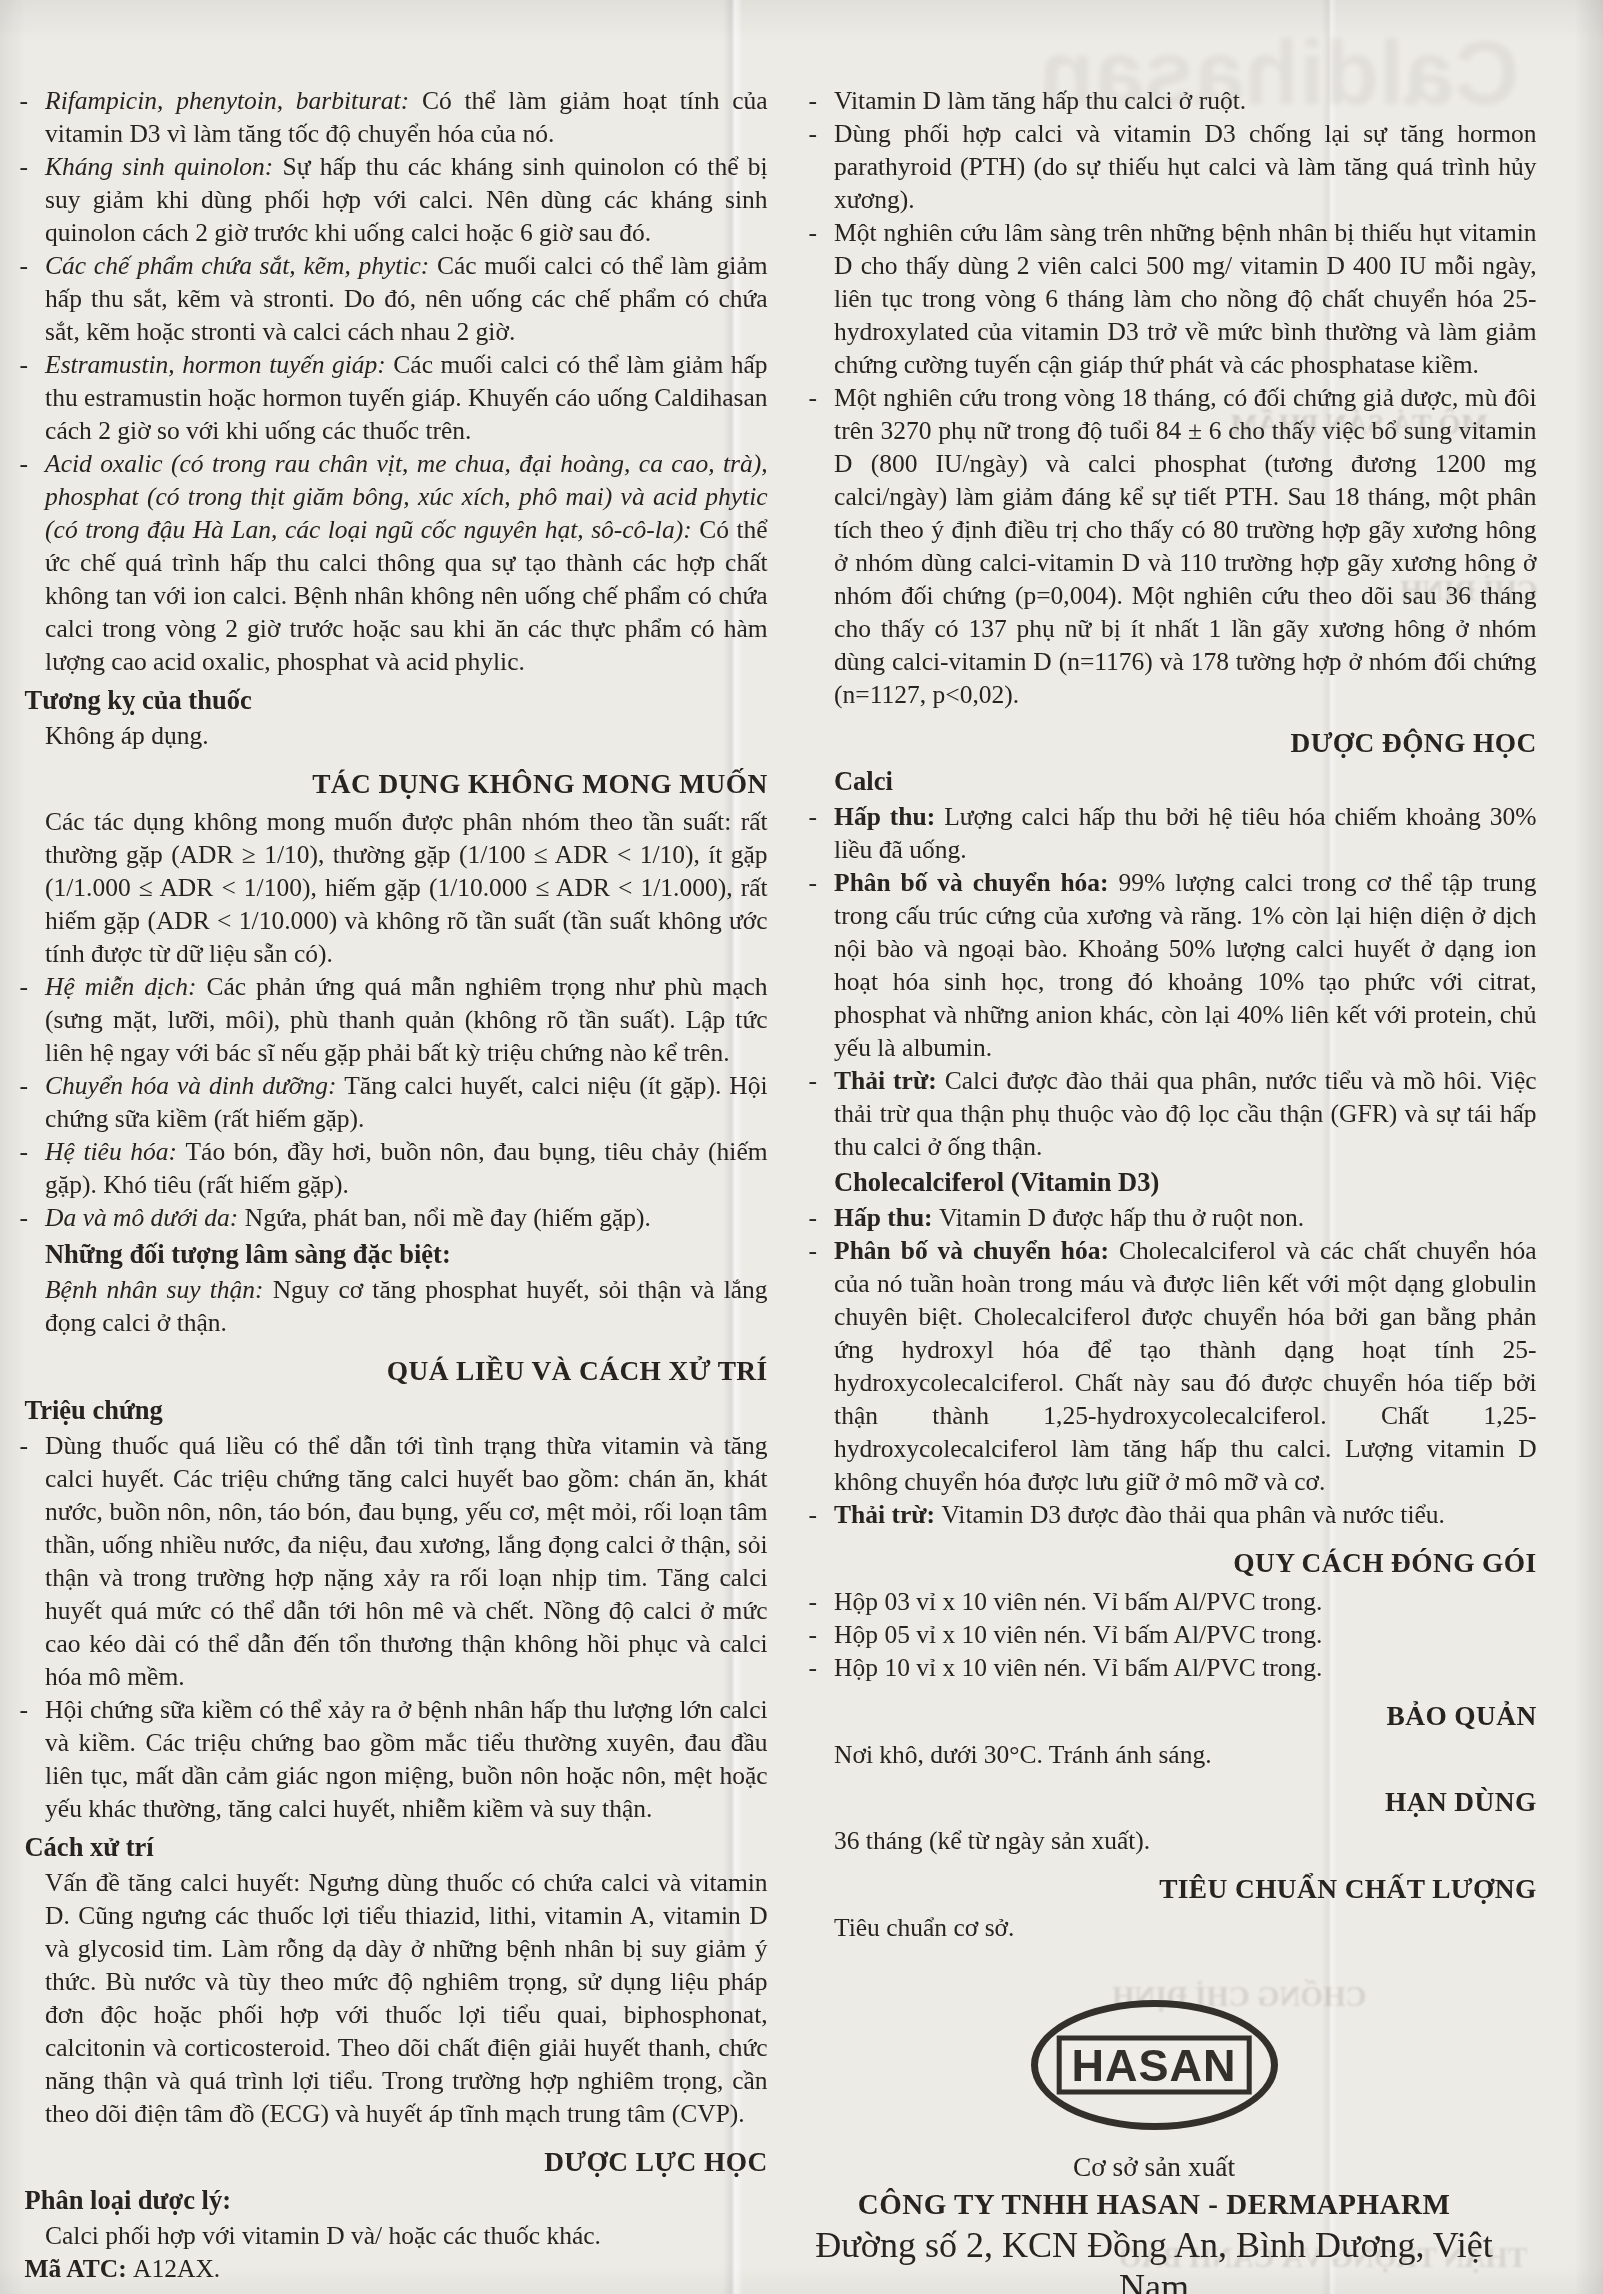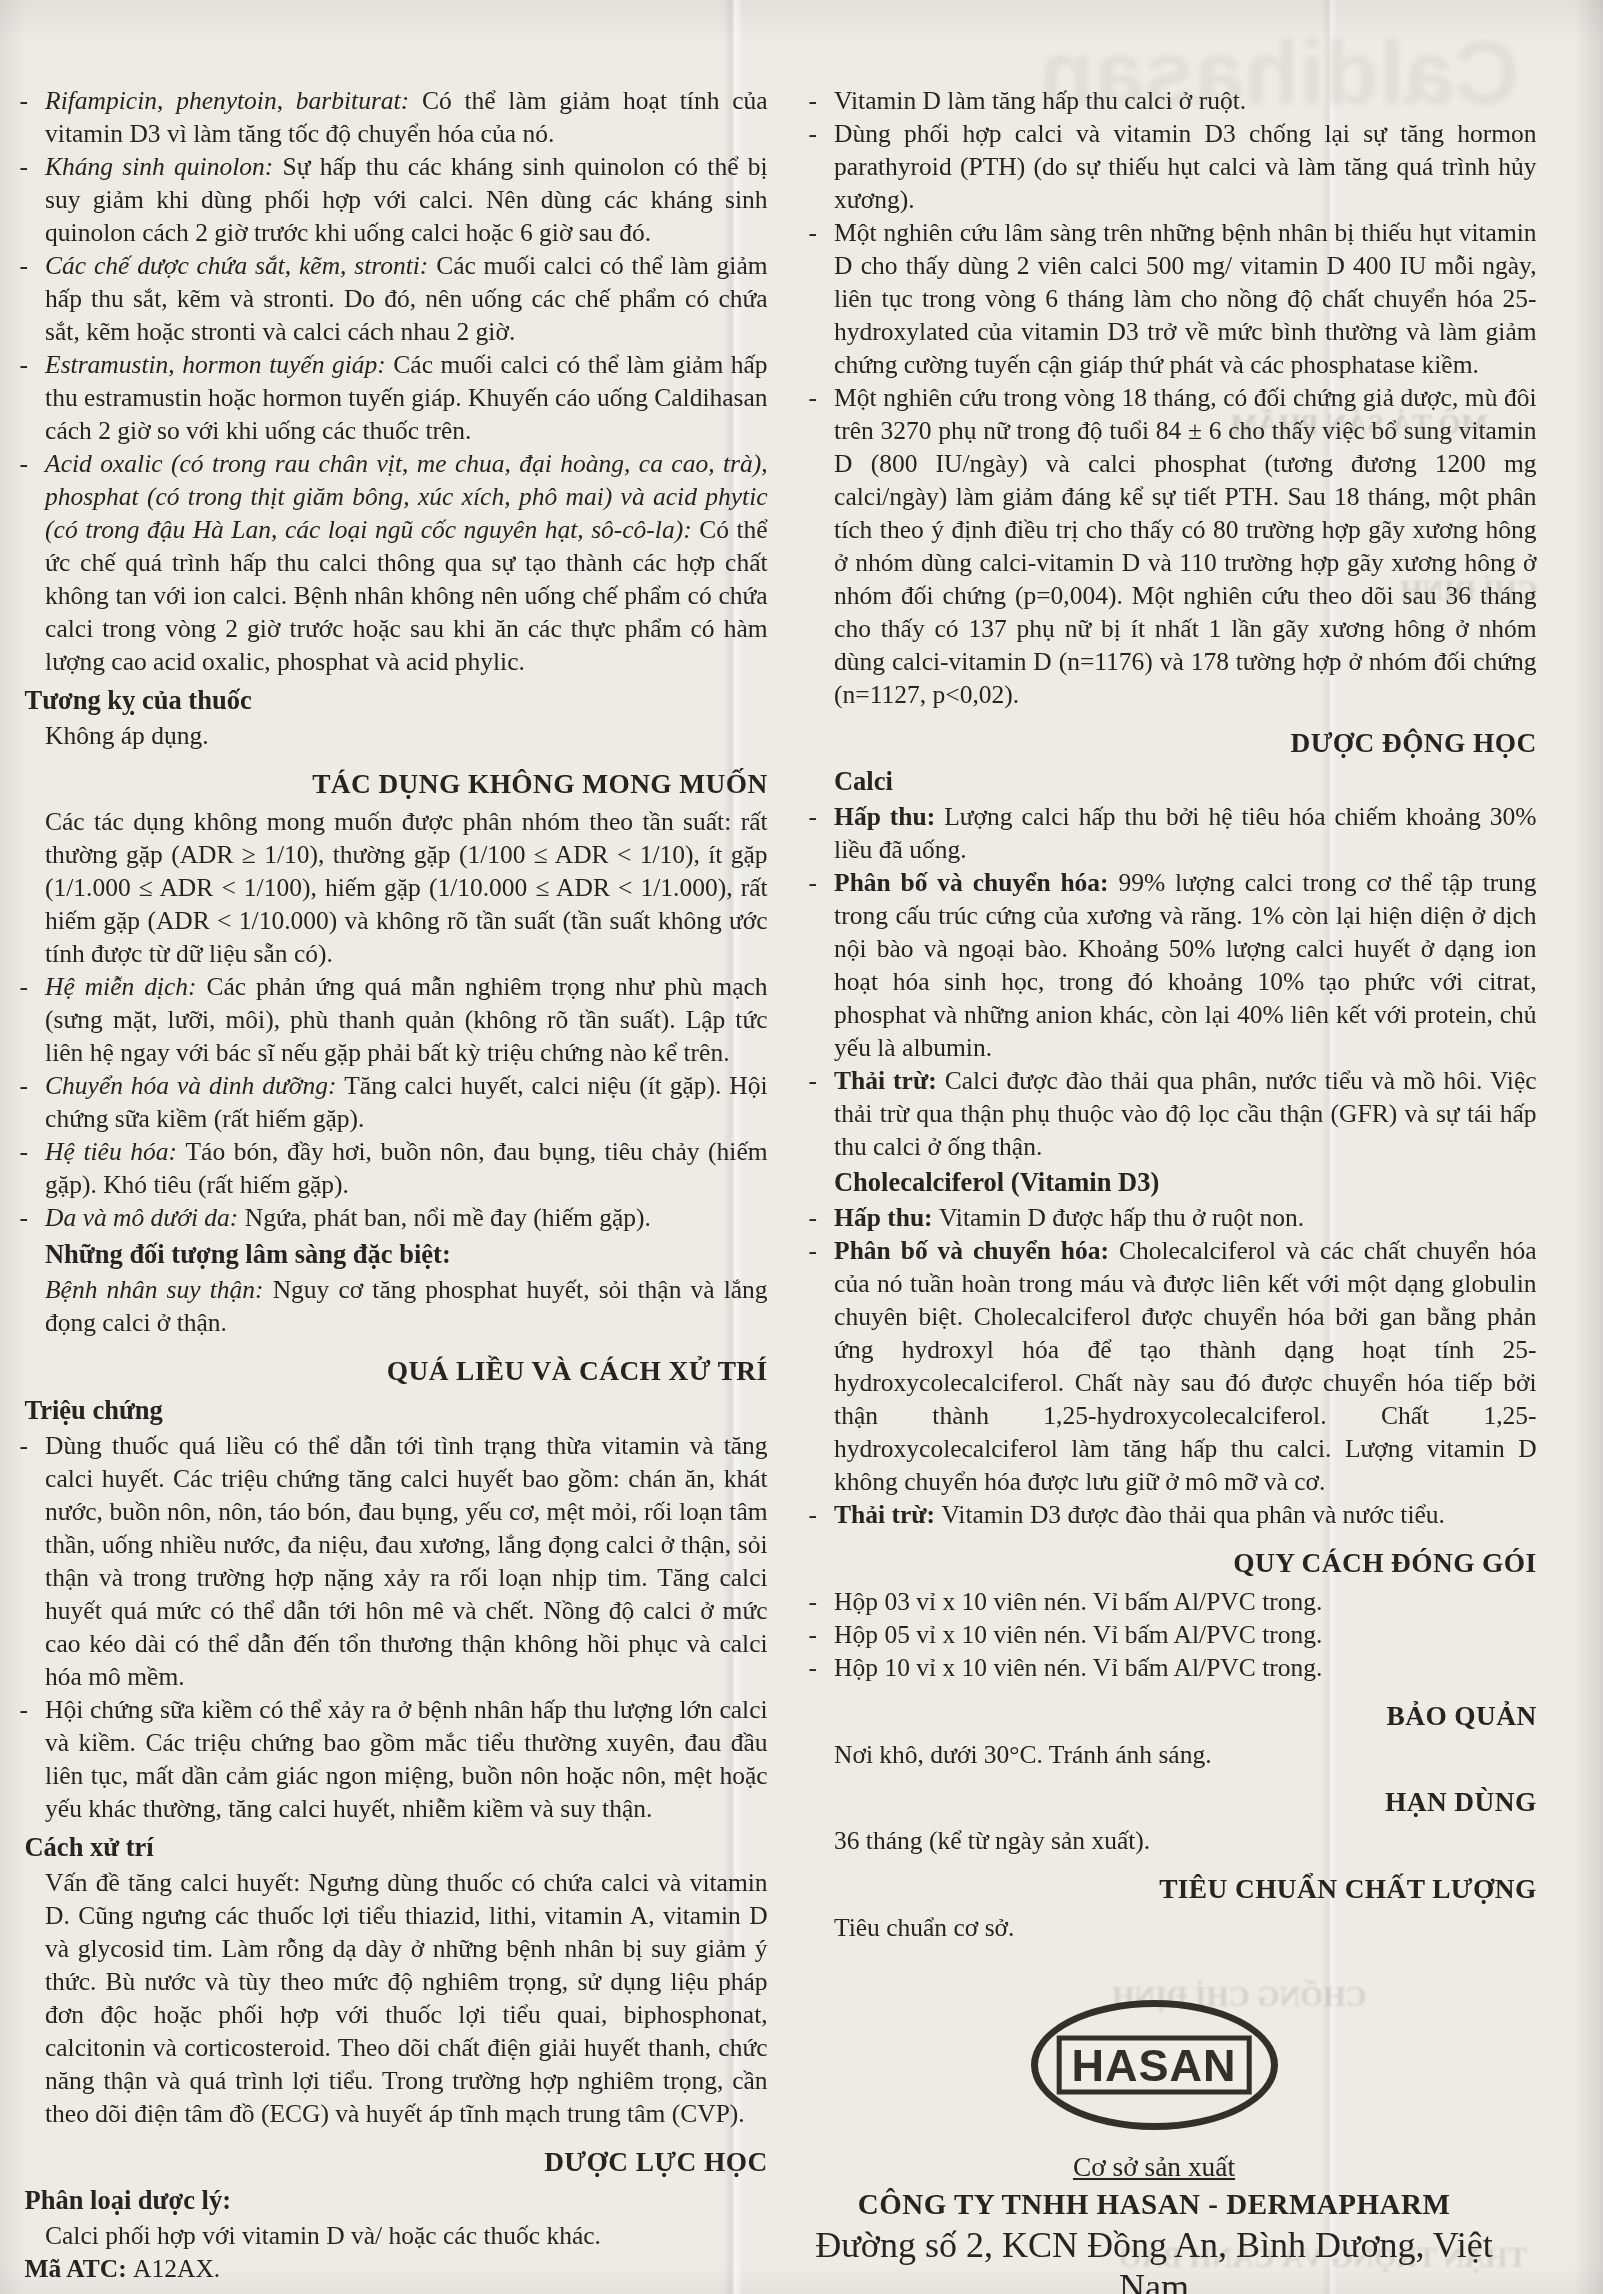--- a/index.html
+++ b/index.html
@@ -46,21 +46,21 @@
     border:7.8px solid #33302c;border-radius:50%;
     background:transparent;
   }
   .logo-rect{
     position:absolute;left:50%;top:50%;transform:translate(-50%,-50%);
     border:5.9px solid #33302c;padding:2px 9.8px;
     font-family:"Liberation Sans", sans-serif;
     font-weight:bold;font-size:45px;letter-spacing:1px;color:#33302c;
     line-height:1.0;background:rgba(240,238,233,0.6);
   }
-  .mfg-label{margin-top:17.6px;font-size:27.4px;text-decoration:underline;}
+  .mfg-label{margin-top:17.6px;font-size:27.4px;}
   .company{margin-top:5px;font-weight:bold;font-size:29px;letter-spacing:0.5px;}
   .address{margin-top:3.9px;font-size:36px;}
 
   .ghost{position:absolute;transform:scaleX(-1);color:#4a443d;pointer-events:none;white-space:nowrap;
     font-weight:bold;filter:blur(1px);}
   .ghost.g0{left:1039px;top:21.6px;font-size:90px;opacity:0.07;filter:blur(2.9px);font-family:"Liberation Sans",sans-serif;}
   .ghost.g1{left:1230px;top:408px;font-size:29px;opacity:0.16;}
   .ghost.g2{left:1400px;top:574px;font-size:29px;opacity:0.14;}
   .ghost.g3{left:1112px;top:1980px;font-size:29px;opacity:0.14;}
   .ghost.g4{left:1119px;top:2241px;font-size:29px;opacity:0.13;}
@@ -82,21 +82,21 @@
       <div class="li">
         <span class="dash">-</span>
         <div class="li-text"><span class="lead-i">Rifampicin, phenytoin, barbiturat: </span><span>Có thể làm giảm hoạt tính của vitamin D3 vì làm tăng tốc độ chuyển hóa của nó.</span></div>
       </div>
       <div class="li">
         <span class="dash">-</span>
         <div class="li-text"><span class="lead-i">Kháng sinh quinolon: </span><span>Sự hấp thu các kháng sinh quinolon có thể bị suy giảm khi dùng phối hợp với calci. Nên dùng các kháng sinh quinolon cách 2 giờ trước khi uống calci hoặc 6 giờ sau đó.</span></div>
       </div>
       <div class="li">
         <span class="dash">-</span>
-        <div class="li-text"><span class="lead-i">Các chế dược chứa sắt, kẽm, stronti: </span><span>Các muối calci có thể làm giảm hấp thu sắt, kẽm và stronti. Do đó, nên uống các chế phẩm có chứa sắt, kẽm hoặc stronti và calci cách nhau 2 giờ.</span></div>
+        <div class="li-text"><span class="lead-i">Các chế phẩm chứa sắt, kẽm, phytic: </span><span>Các muối calci có thể làm giảm hấp thu sắt, kẽm và stronti. Do đó, nên uống các chế phẩm có chứa sắt, kẽm hoặc stronti và calci cách nhau 2 giờ.</span></div>
       </div>
       <div class="li">
         <span class="dash">-</span>
         <div class="li-text"><span class="lead-i">Estramustin, hormon tuyến giáp: </span><span>Các muối calci có thể làm giảm hấp thu estramustin hoặc hormon tuyến giáp. Khuyến cáo uống Caldihasan cách 2 giờ so với khi uống các thuốc trên.</span></div>
       </div>
       <div class="li">
         <span class="dash">-</span>
         <div class="li-text"><span class="lead-i">Acid oxalic (có trong rau chân vịt, me chua, đại hoàng, ca cao, trà), phosphat (có trong thịt giăm bông, xúc xích, phô mai) và acid phytic (có trong đậu Hà Lan, các loại ngũ cốc nguyên hạt, sô-cô-la): </span><span>Có thể ức chế quá trình hấp thu calci thông qua sự tạo thành các hợp chất không tan với ion calci. Bệnh nhân không nên uống chế phẩm có chứa calci trong vòng 2 giờ trước hoặc sau khi ăn các thực phẩm có hàm lượng cao acid oxalic, phosphat và acid phylic.</span></div>
       </div>
       <div class="h2">Tương kỵ của thuốc</div>

